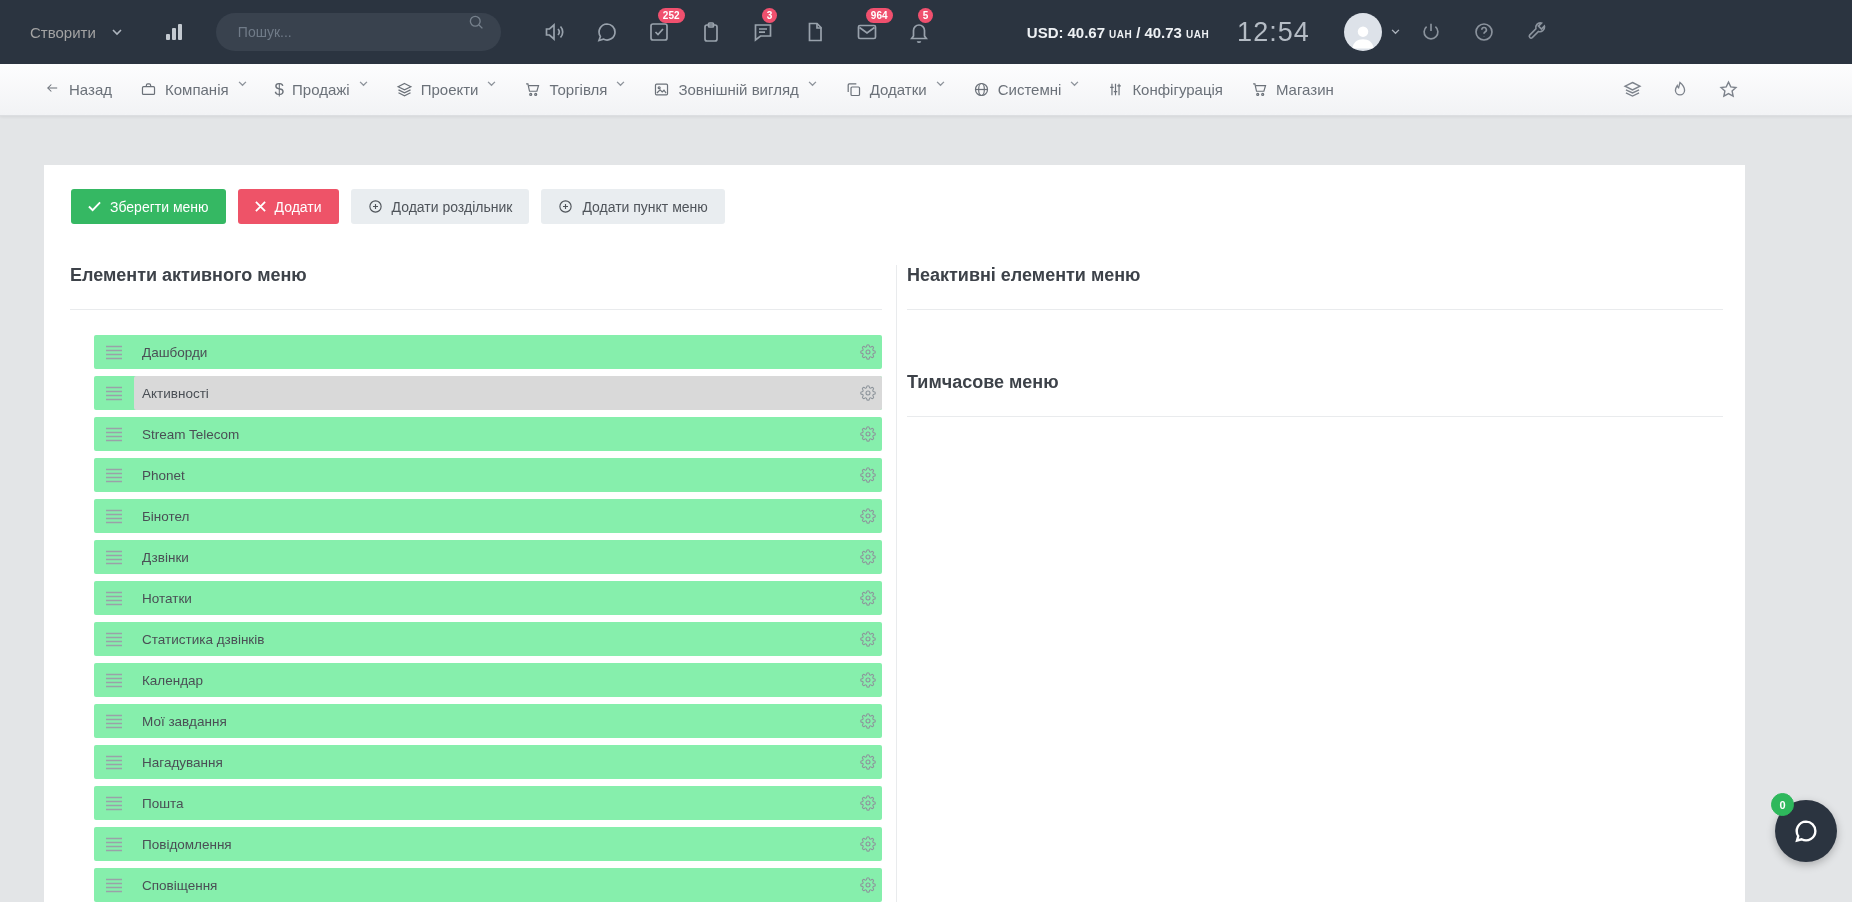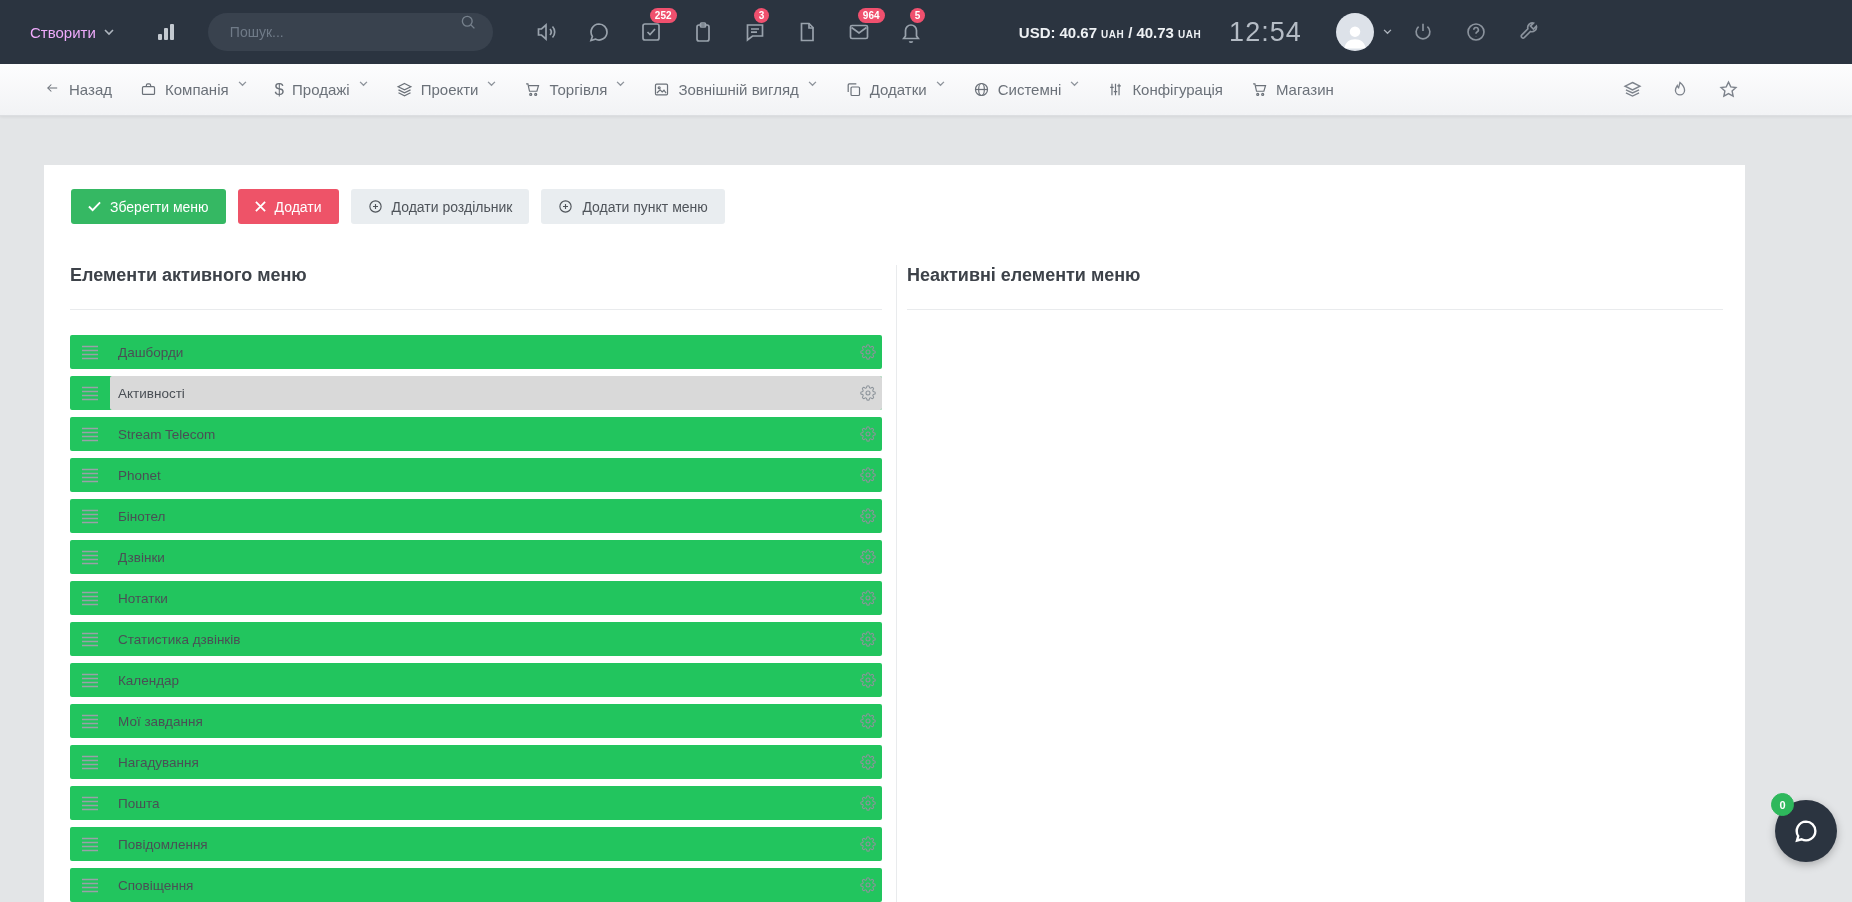--- a/index.html
+++ b/index.html
@@ -20,22 +20,22 @@
   .logo-text-wrap { display:flex; flex-direction:column; margin-top:4px; }
   .brand-line { display:flex; align-items:flex-start; }
   .brand-name { color:#fff; font-size:27px; font-weight:700; letter-spacing:2px; line-height:1; }
   .brand-reg { color:#fff; font-size:11px; margin-left:3px; margin-top:-3px; }
   .brand-tag {
     margin-top:4px; align-self:flex-start;
     background:#1c232c; color:#fff; font-size:10px; font-weight:700;
     letter-spacing:3px; padding:3px 9px; line-height:1;
     border-right:1px solid #8b9099;
   }
-  .create-btn { margin-left:30px; display:flex; align-items:center; gap:8px;
-    color:#f0abfc; font-size:15px; background:none; border:none; cursor:pointer;
+  .create-btn { margin-left:30px; display:flex; align-items:center; gap:16px;
+    color:#a3a3a3; font-size:15px; background:none; border:none; cursor:pointer;
     font-family:inherit; }
   .chev { color:#aeb5be; }
   .chart-btn { margin-left:40px; background:none; border:none; cursor:pointer; color:#c3c9d0; }
   .searchbox {
     margin-left:30px; width:285px; height:38px; border-radius:19px;
     background:#39424e; display:flex; padding:0 16px 0 22px;
   }
   .searchbox input {
     flex:1; background:transparent; border:none; outline:none;
     color:#c3cad2; font-size:14px; font-family:inherit;
@@ -89,22 +89,22 @@
   .btn-gray { background:#e9edf0; color:#4f545a; }
 
   .columns { flex:1; display:flex; margin-top:41px; align-items:stretch; }
   .col-left { width:853px; padding:0 14px 0 26px; border-right:1px solid #e9ebed; }
   .col-right { flex:1; padding:0 22px 0 10px; }
   .col-title { font-size:18px; font-weight:700; color:#3d4249;
     padding-bottom:23px; border-bottom:1px solid #e9ebed; }
   .col-title.second { margin-top:62px; }
 
   .menu-list { margin-top:25px; }
-  .menu-row { height:34px; background:#22c55e; border-radius:2px;
-    margin-bottom:7px; display:flex; align-items:stretch; }
+  .menu-row { height:34px; background:#86efac; border-radius:2px;
+    margin-bottom:7px; display:flex; align-items:stretch;margin-left:24px; }
   .row-handle { width:40px; display:flex; align-items:center; justify-content:center;
     cursor:grab; flex:none; }
   .row-body { flex:1; display:flex; align-items:center; justify-content:space-between;
     padding:0 6px 0 8px; border-radius:2px; }
   .row-body.highlighted { background:#d9d9d9; }
   .row-label { font-size:13.5px; color:#4a4f55; }
   .row-gear { width:16px; height:16px; color:#8d949b; background:none; border:none; cursor:pointer; }
 
   
   .chat-fab { position:absolute; left:1775px; top:800px; width:62px; height:62px;
@@ -707,20 +707,21 @@
       <div class="menu-row">
         <div class="row-handle">
           
         </div>
         <div class="row-body"></div>
       </div>
     </section>
 
     <section class="col-right">
       <h2 class="col-title">Неактивні елементи меню</h2>
+      <h2 class="col-title second">Тимчасове меню</h2>
     </section>
   </div>
 </main>
 
 <button class="chat-fab">
   <span>
     <svg width="30" height="30" viewBox="0 0 24 24" fill="none" stroke="#ffffff" stroke-width="1.9">
       <path d="M12 4.5a7.5 7.5 0 0 1 7.5 7.5 7.5 7.5 0 0 1-11 6.6L4.8 19.6l1-3.5A7.5 7.5 0 0 1 12 4.5z"></path>
     </svg>
   </span>

